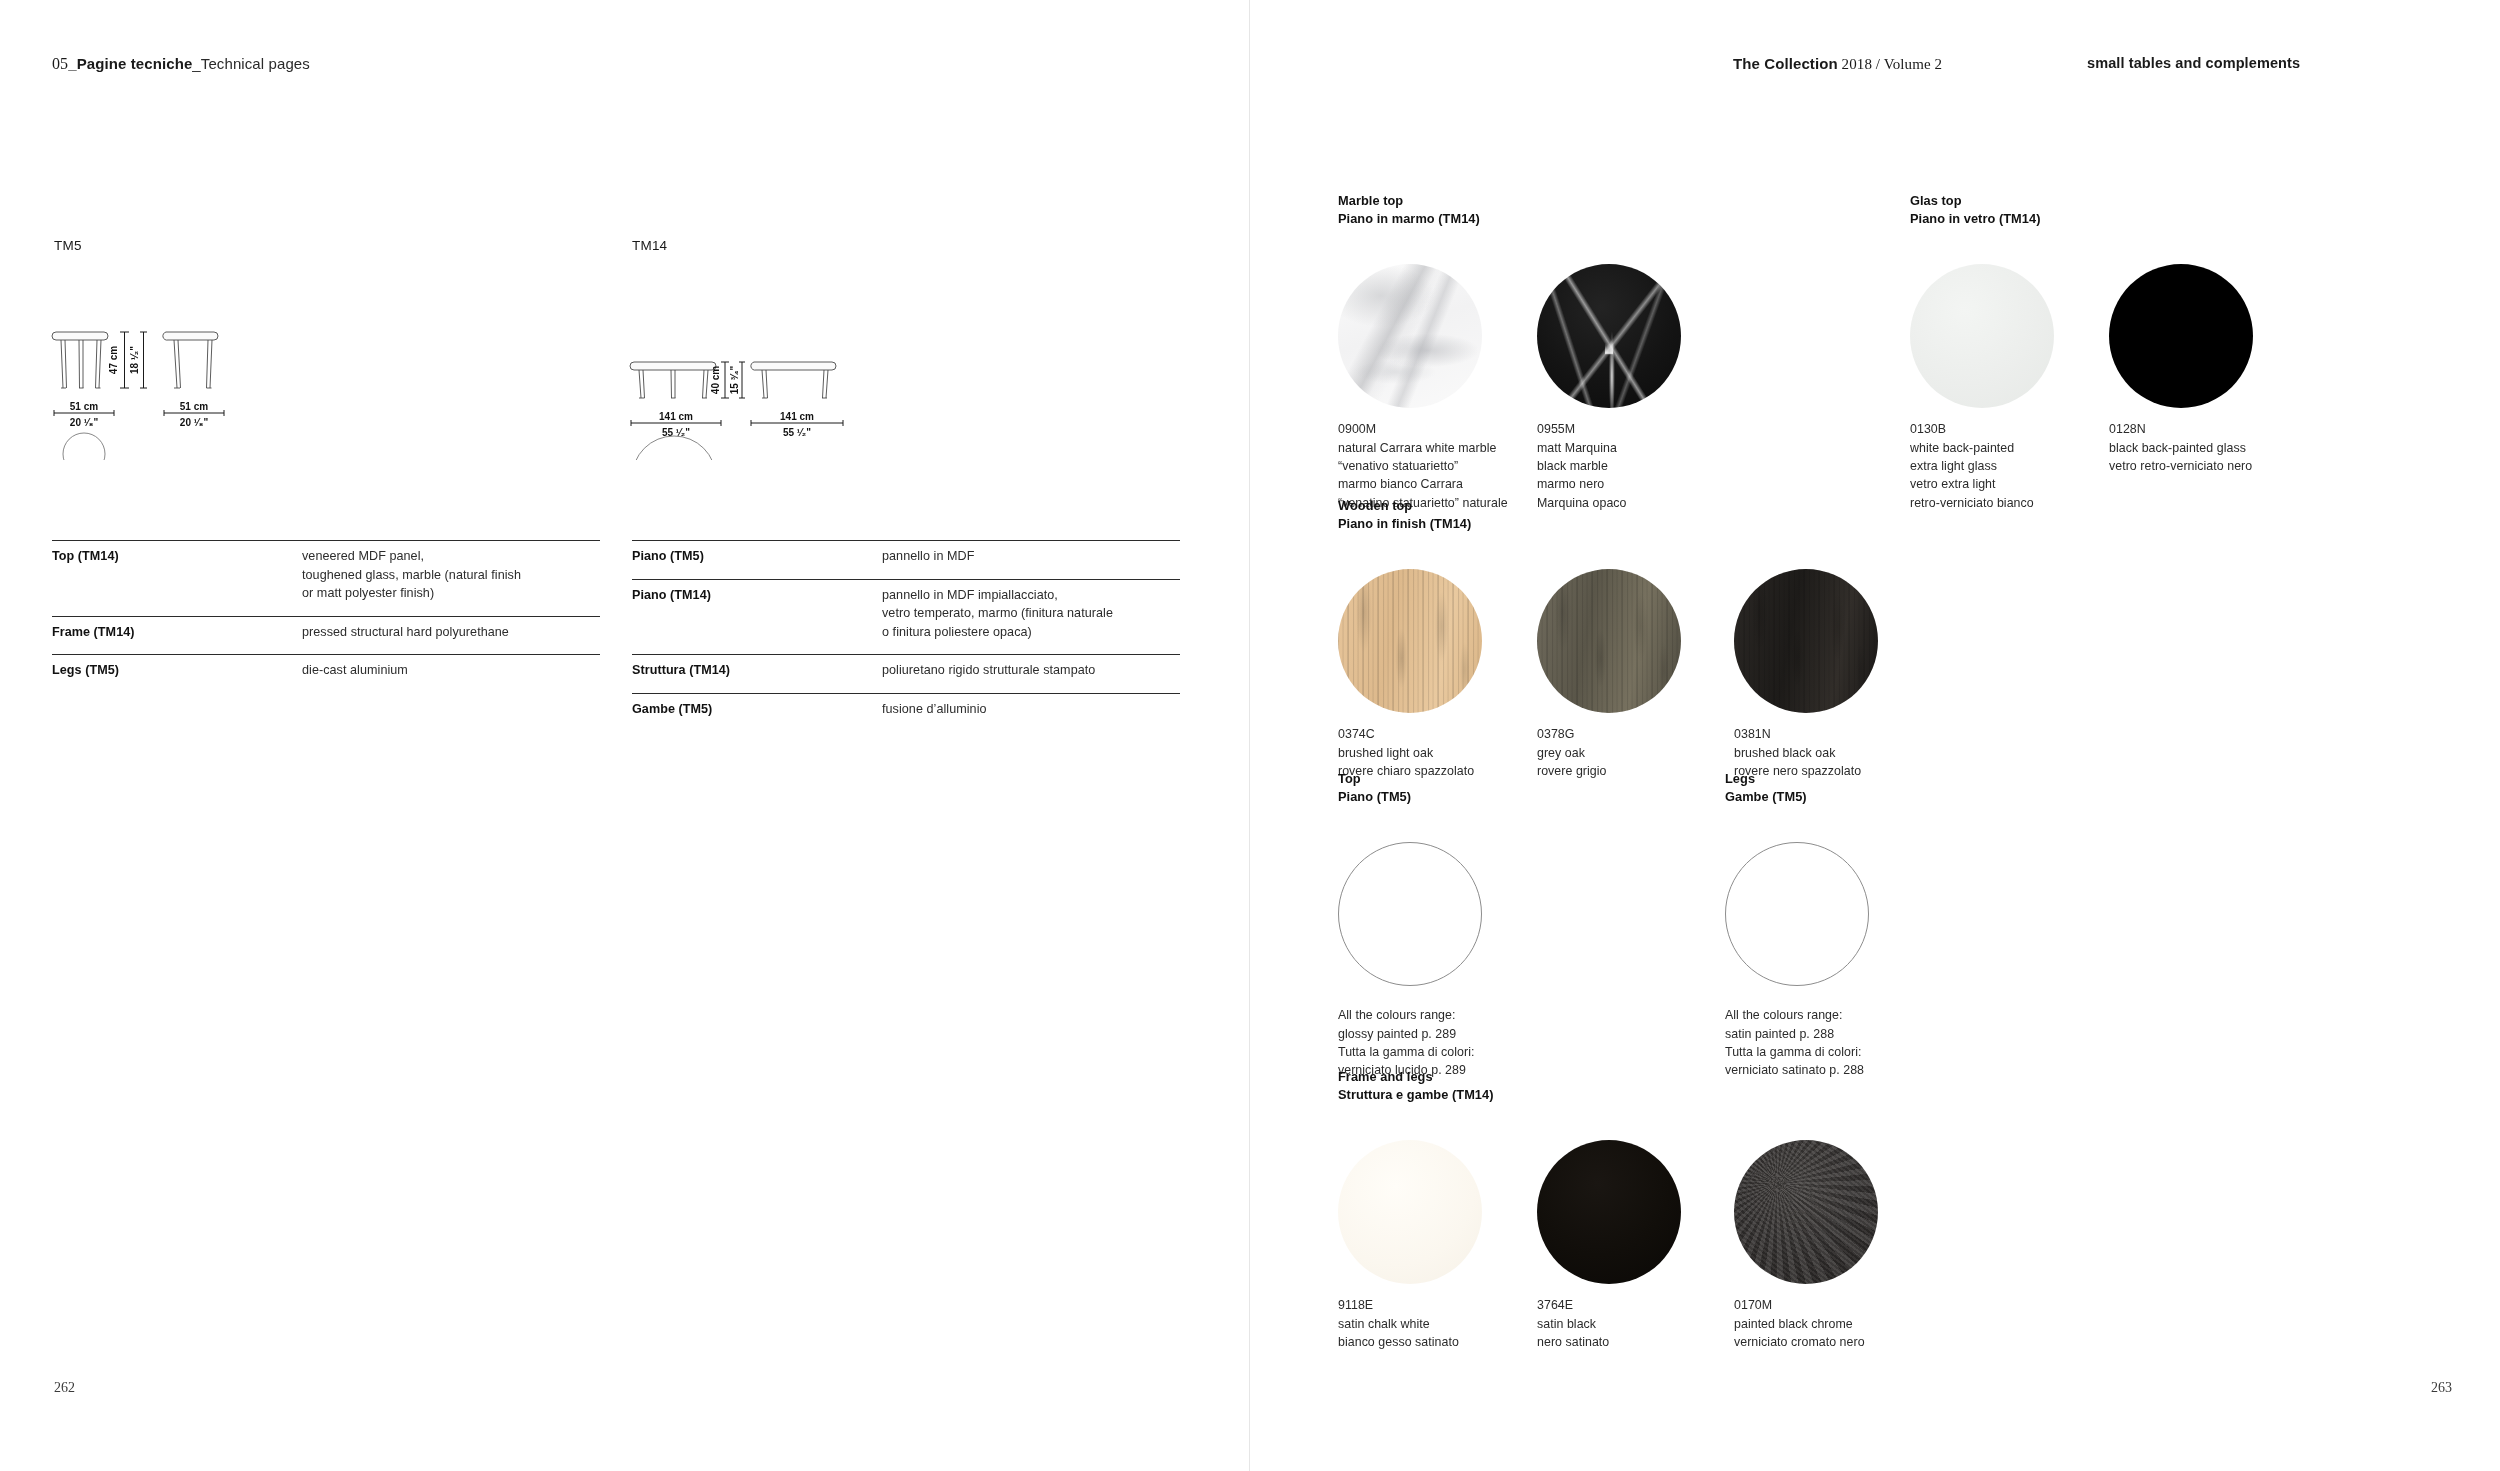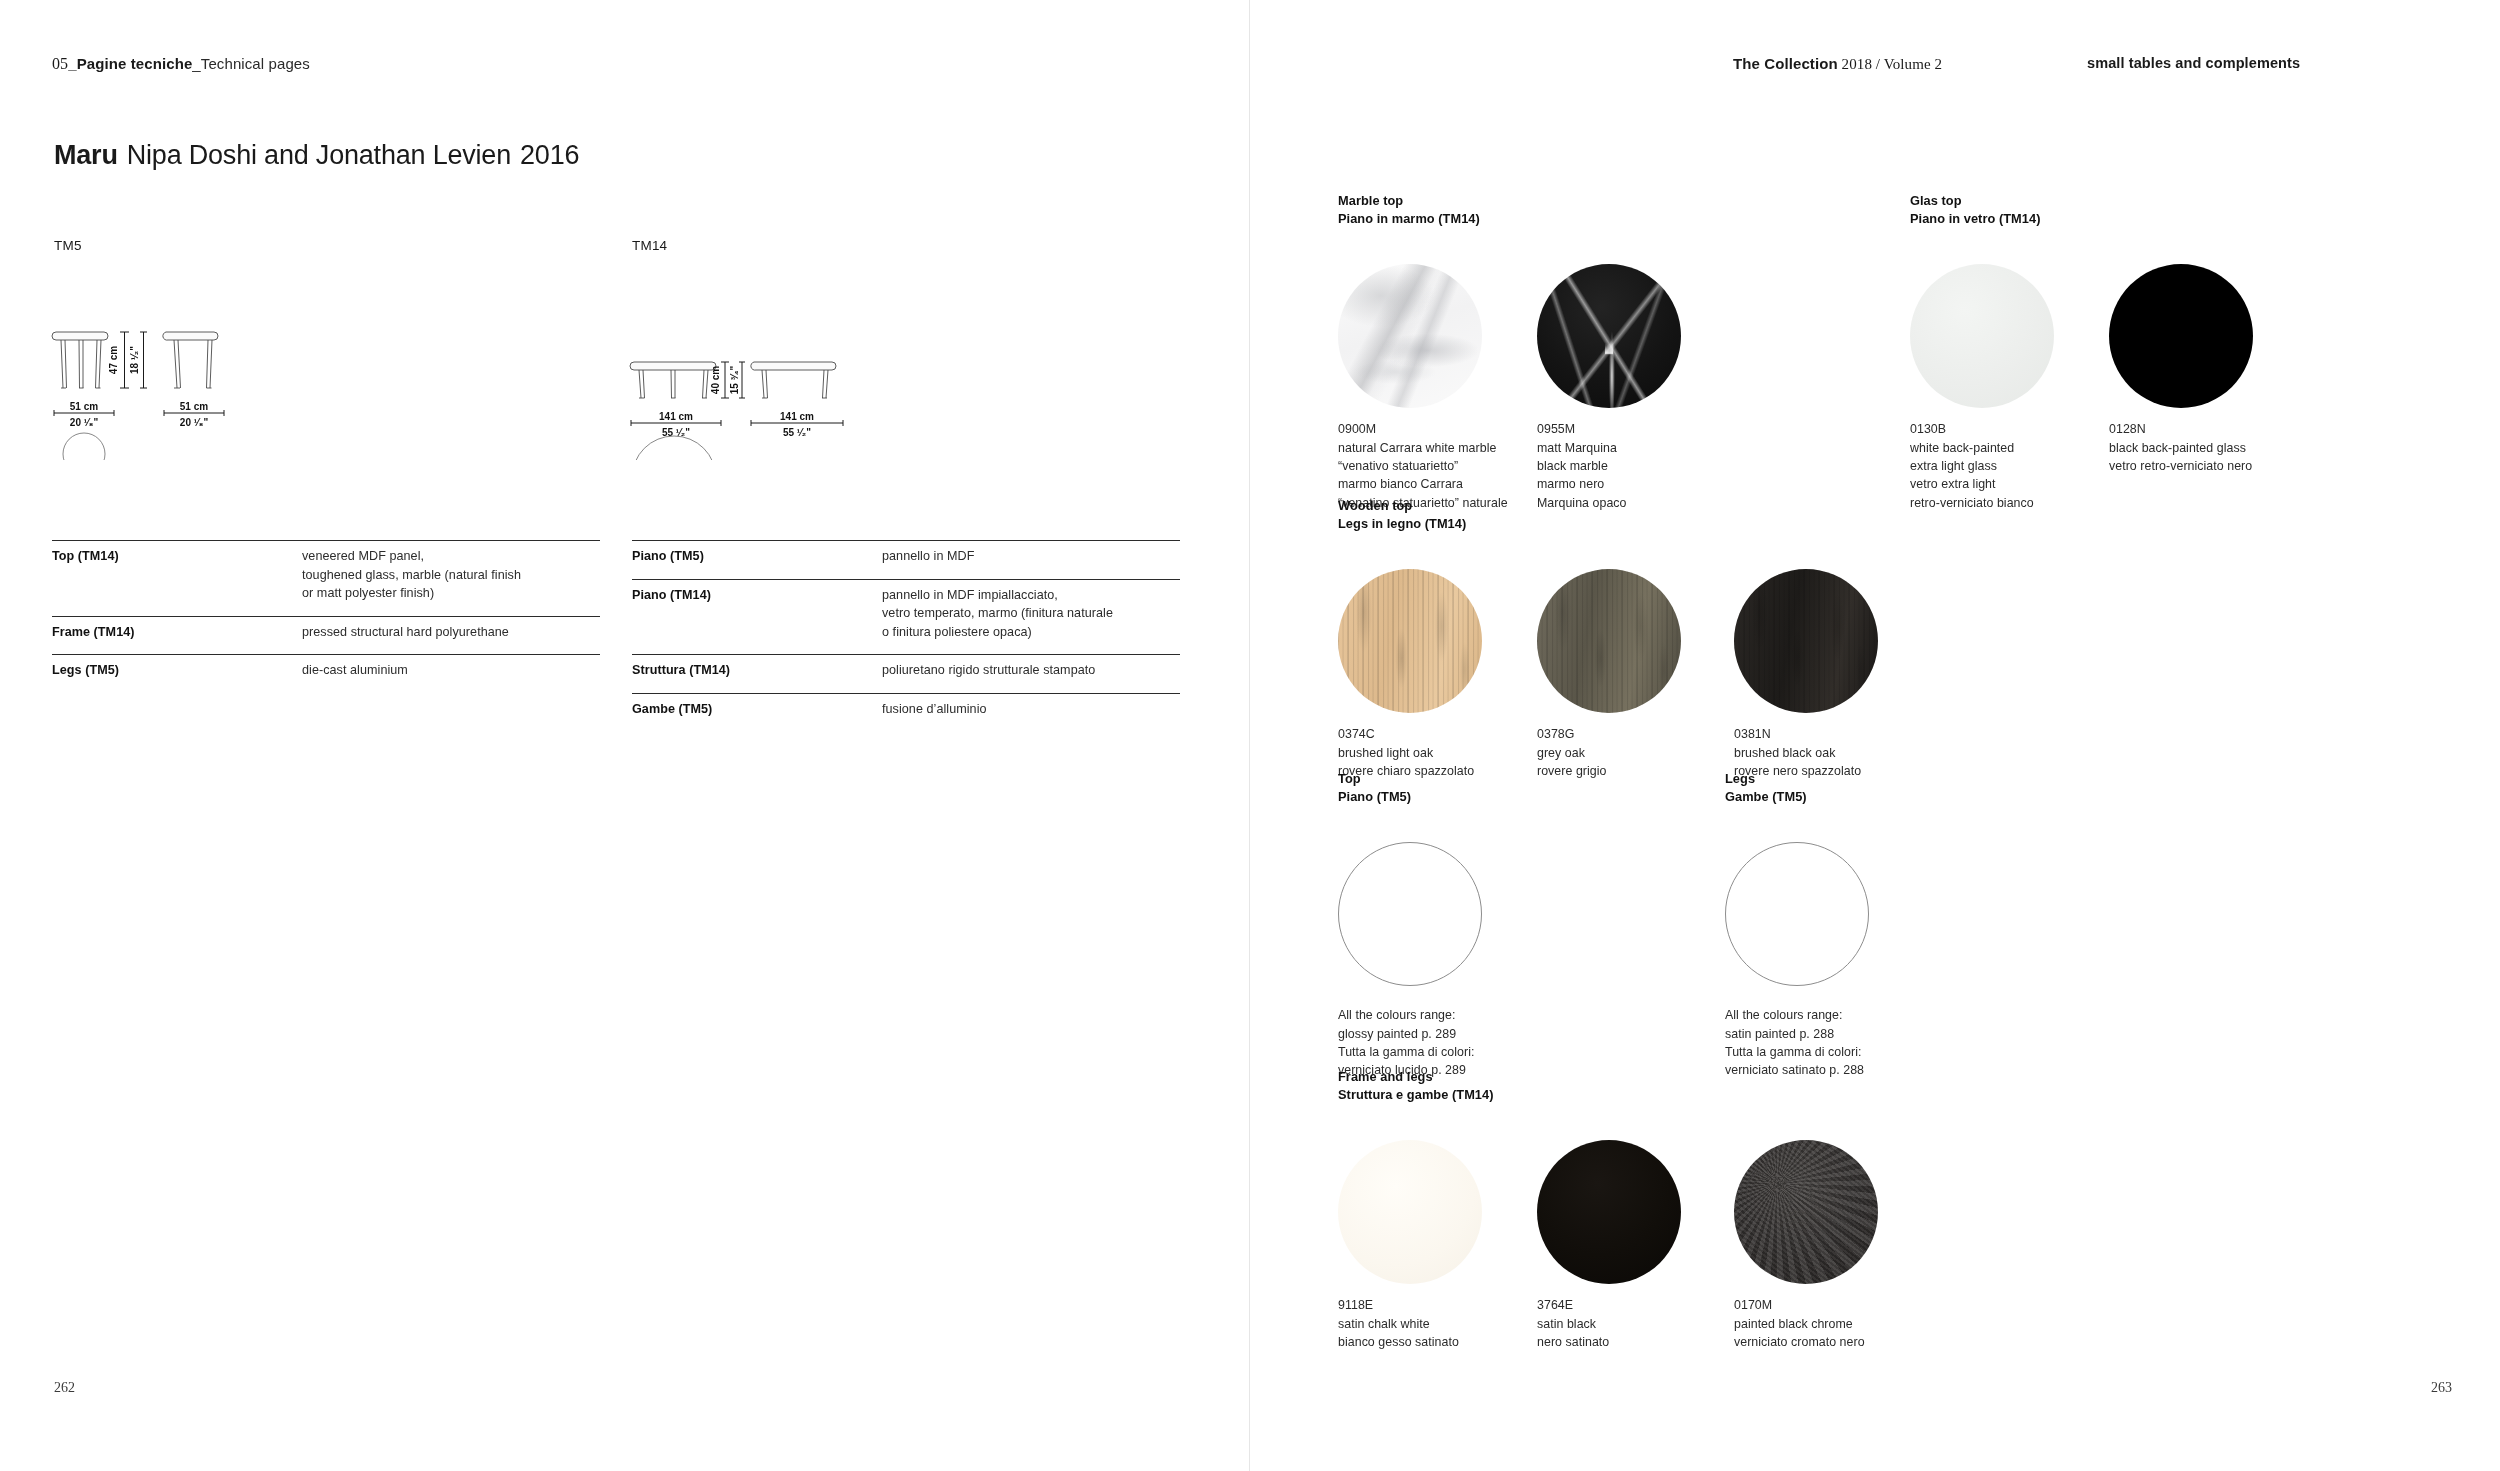--- a/index.html
+++ b/index.html
@@ -162,23 +162,20 @@
   <div class="gutter"></div>
 
   <div class="runhead" id="rh-left">
     <span class="num">05</span><b>_Pagine tecniche</b><span class="light">_Technical pages</span>
   </div>
   <div class="runhead" id="rh-center">
     <b>The Collection</b><span class="serif"> 2018 / Volume 2</span>
   </div>
   <div class="runhead" id="rh-right">small tables and complements</div>
 
-  <div class="title">
-    <span class="bold">Maru</span><span class="sp"></span><span>Nipa Doshi and Jonathan Levien</span><span class="sp"></span><span>2016</span>
-  </div>
 
   <div class="modelcode" id="code-tm5">TM5</div>
 
   <div class="draw" style="left:44px;top:320px;">
     <svg width="190" height="140" viewBox="0 0 190 140">
       <g fill="none" stroke="#4a4a4a" stroke-width="0.9">
 
         <path d="M12,12 h48 a4,4 0 0 1 0,8 h-48 a4,4 0 0 1 0,-8 z" fill="#fafafa"></path>
         <path d="M17,20 l2,48"></path>
           <path d="M21,20 l1.5,48"></path>
@@ -393,21 +390,21 @@
           <div>black back-painted glass</div>
           <div>vetro retro-verniciato nero</div>
         </div>
       </div>
     </div>
   </div>
 
   <div class="group" style="left:1338px;top:497px;">
     <div class="ghead">
       <div>Wooden top</div>
-      <div>Legs in legno (TM14)</div>
+      <div>Piano in finish (TM14)</div>
     </div>
     <div class="swatchrow" style="margin-top:36px;height:220px;">
       <div class="swatch" style="left:0;">
         <div class="disc">
           <div class="w-base oak-light"></div>
             <div class="w-blotch"></div>
             <div class="w-lines"></div>
         </div>
         <div class="caption">
           <div class="code">0374C</div>

